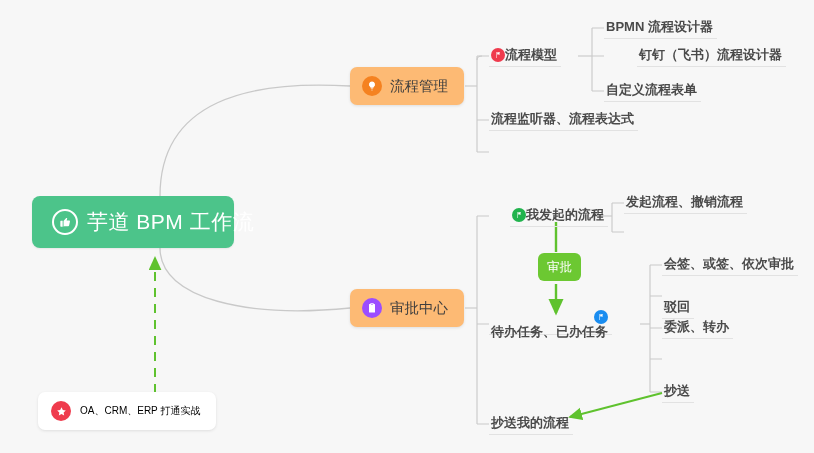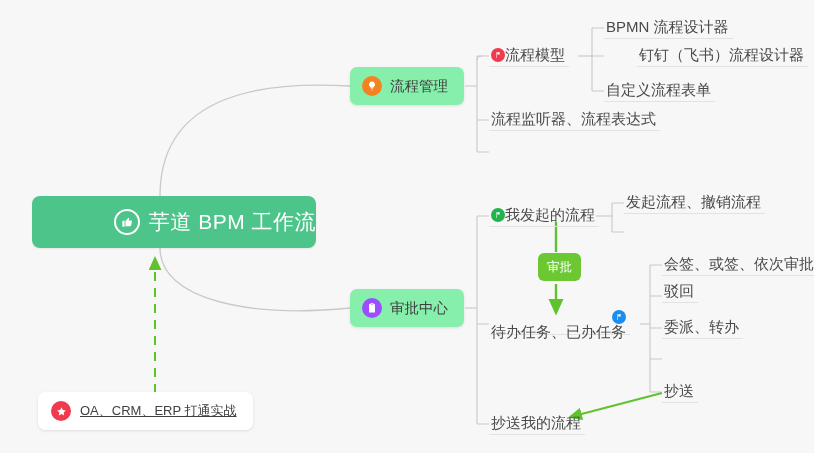--- a/index.html
+++ b/index.html
@@ -21,44 +21,43 @@
     width: 814px;
     height: 453px;
     pointer-events: none;
   }
 
   
   .root-node {
     position: absolute;
     left: 32px;
     top: 196px;
-    width: 284px;
+    width: 202px;
     height: 52px;
     background: #4cc48a;
     border-radius: 8px;
     display: flex;
     align-items: center;
     box-sizing: border-box;
     padding-left: 20px;
     box-shadow: 0 1px 2px rgba(0,0,0,0.07);
     z-index: 6;
-    justify-content: flex-end;
   }
   .root-label {
     color: #ffffff;
     font-size: 21px;
     letter-spacing: .5px;
     margin-left: 9px;
     white-space: nowrap;
   }
 
   
   .branch-node {
     position: absolute;
-    background: #86efac;
+    background: #fdba74;
     border-radius: 7px;
     height: 38px;
     display: flex;
     align-items: center;
     padding: 0 16px 0 12px;
     box-sizing: border-box;
     box-shadow: 0 1px 3px rgba(0,0,0,0.10);
     z-index: 5;
   }
   .branch-label {
@@ -75,43 +74,43 @@
     border-radius: 7px;
     height: 38px;
     display: flex;
     align-items: center;
     padding: 0 16px 0 13px;
     box-sizing: border-box;
     box-shadow: 0 1px 3px rgba(0,0,0,0.10);
     z-index: 6;
   }
   .callout-label {
-    font-size: 13px;
-    color: #404040;
+    font-size: 10px;
+    color: #000000;
     margin-left: 9px;
     white-space: nowrap;
-    text-decoration: underline;
   }
 
   
   .leaf-node {
     position: absolute;
     display: flex;
     align-items: flex-end;
     padding: 0 4px 4px 2px;
     border-bottom: 1px solid #e2e2e2;
     box-sizing: border-box;
     height: 25px;
     white-space: nowrap;
     z-index: 4;
   }
   .leaf-label {
-    font-size: 15px;
+    font-size: 13px;
     color: #4a4a4a;
     line-height: 15px;
+    font-weight: bold;
   }
   .leaf-node.with-icon .leaf-label { margin-left: 0; }
 
   
   .tag-badge {
     position: absolute;
     background: #6cc832;
     border-radius: 6px;
     height: 28px;
     display: flex;
@@ -233,21 +232,21 @@
     <span class="leaf-label">钉钉（飞书）流程设计器</span>
   </div>
   <div class="leaf-node" style="left:604px; top:77px;">
     <span class="leaf-label">自定义流程表单</span>
   </div>
 
   <div class="leaf-node" style="left:489px; top:106px;">
     <span class="leaf-label">流程监听器、流程表达式</span>
   </div>
 
-  <div class="leaf-node with-icon" style="left:489px; top:202px;">
+  <div class="leaf-node with-icon" style="left:510px; top:202px;">
     <span class="icn icn-sm" style="background:#21b34d;">
       <svg width="8" height="8" viewBox="0 0 24 24">
         <path fill="#ffffff" d="M7 3h1.6v18H7V3zm2.6 1h8.6l-2 3.4 2 3.4H9.6V4z"></path>
       </svg>
     </span>
     <span class="leaf-label">我发起的流程</span>
   </div>
 
   <div class="leaf-node" style="left:624px; top:189px;">
     <span class="leaf-label">发起流程、撤销流程</span>
@@ -262,21 +261,21 @@
       <svg width="8" height="8" viewBox="0 0 24 24">
         <path fill="#ffffff" d="M7 3h1.6v18H7V3zm2.6 1h8.6l-2 3.4 2 3.4H9.6V4z"></path>
       </svg>
     </span>
     <span class="leaf-label">待办任务、已办任务</span>
   </div>
 
   <div class="leaf-node" style="left:662px; top:251px;">
     <span class="leaf-label">会签、或签、依次审批</span>
   </div>
-  <div class="leaf-node" style="left:662px; top:278px;text-align:right;">
+  <div class="leaf-node" style="left:662px; top:294px;text-align:right;">
     <span class="leaf-label">驳回</span>
   </div>
   <div class="leaf-node" style="left:662px; top:314px;">
     <span class="leaf-label">委派、转办</span>
   </div>
   <div class="leaf-node" style="left:662px; top:378px;">
     <span class="leaf-label">抄送</span>
   </div>
 
   <div class="leaf-node" style="left:489px; top:410px;">

